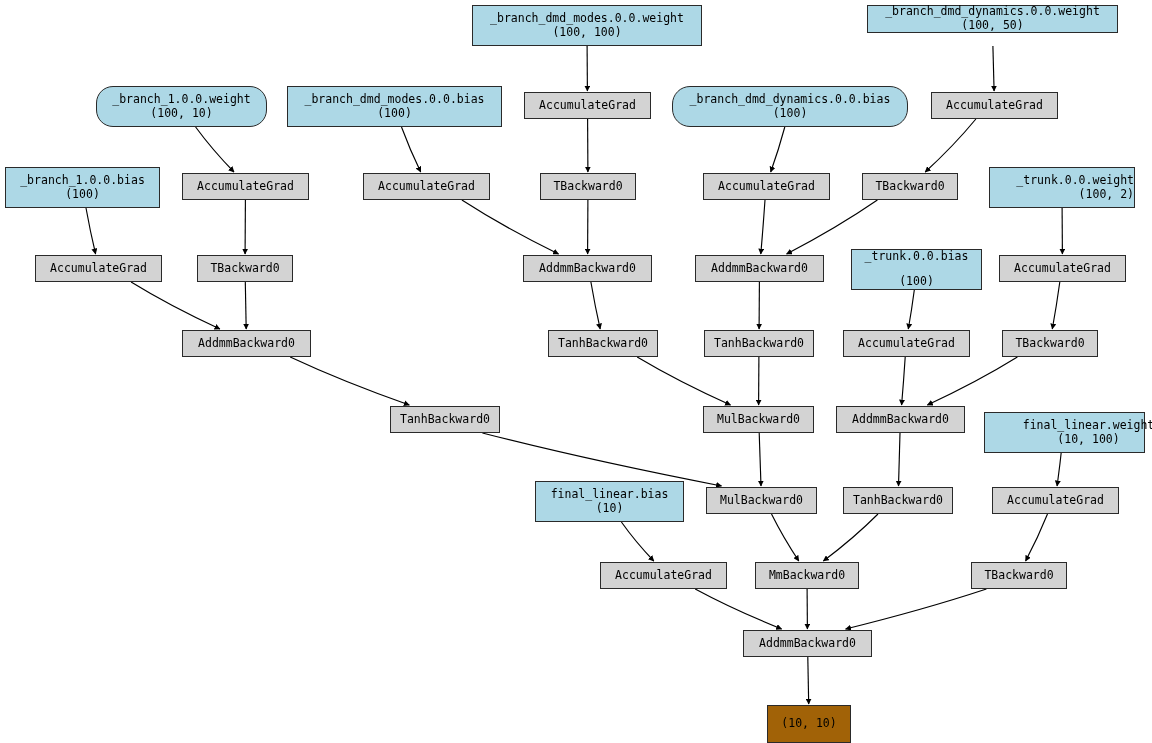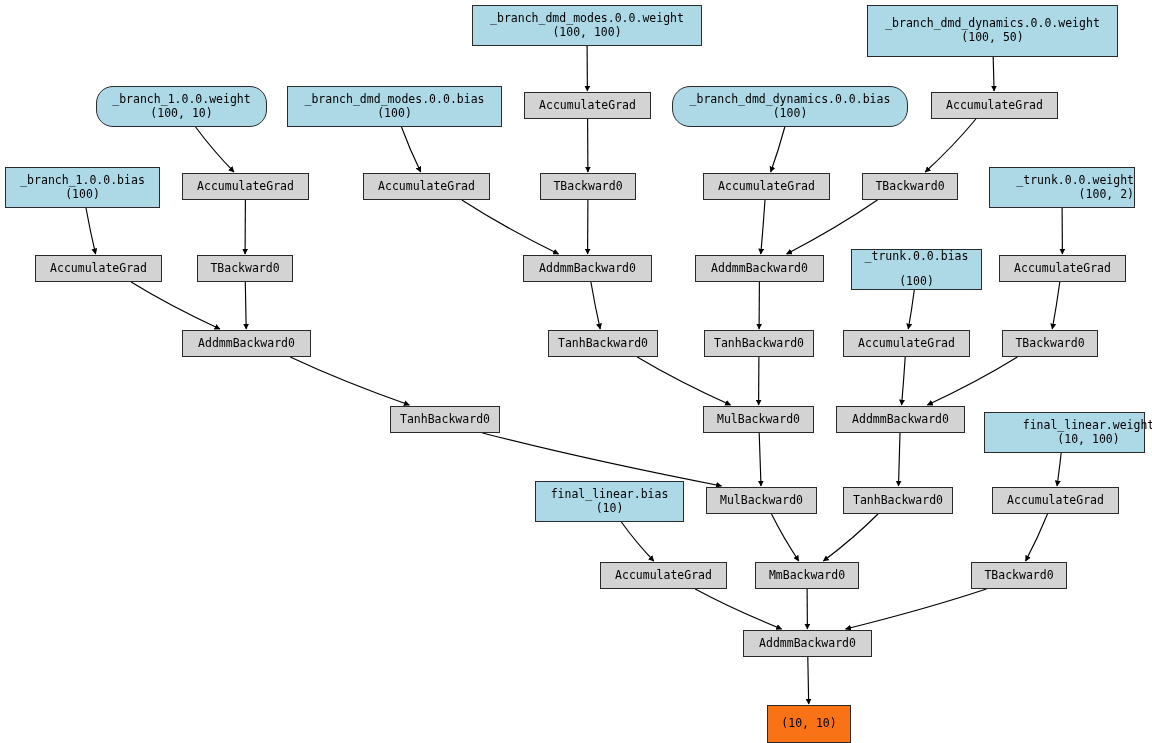--- a/index.html
+++ b/index.html
@@ -38,21 +38,21 @@
   }
   .gnode.op {
     background: #d3d3d3;
     font-size: 11.5px;
   }
   .gnode.param {
     background: #add8e6;
     font-size: 11.5px;
   }
   .gnode.output {
-    background: #f97316;
+    background: #a16207;
     font-size: 11.5px;
   }
   .nlabel { display: block; }
   .nshape { display: block; }
 </style>
 </head>
 <body>
 
 <div id="canvas">
   <svg id="edges" width="1152" height="743" viewBox="0 0 1152 743">
@@ -96,21 +96,21 @@
         <path d="M 878.0 514.0 Q 854.0 538.0 823.4 561.0" fill="none" stroke="#000000" stroke-width="1.15" marker-end="url(#arrow)"></path>
         <path d="M 1047.5 514.0 Q 1037.8 538.0 1025.6 561.0" fill="none" stroke="#000000" stroke-width="1.15" marker-end="url(#arrow)"></path>
         <path d="M 695.2 589.0 Q 733.2 609.5 781.6 629.0" fill="none" stroke="#000000" stroke-width="1.15" marker-end="url(#arrow)"></path>
         <path d="M 807.1 589.0 Q 807.2 609.5 807.4 629.0" fill="none" stroke="#000000" stroke-width="1.15" marker-end="url(#arrow)"></path>
         <path d="M 986.4 589.0 Q 924.4 609.5 845.6 629.0" fill="none" stroke="#000000" stroke-width="1.15" marker-end="url(#arrow)"></path>
         <path d="M 807.8 657.0 Q 808.2 681.0 808.7 704.0" fill="none" stroke="#000000" stroke-width="1.15" marker-end="url(#arrow)"></path>
       </g>
   </svg>
   <div id="node-layer">
       <div class="gnode param" style="left: 472px; top: 5px; width: 230px; height: 41px;"><span class="nlabel">_branch_dmd_modes.0.0.weight</span><span class="nshape">(100, 100)</span></div>
-      <div class="gnode param" style="left: 867px; top: 5px; width: 251px; height: 52px;"><span class="nlabel">_branch_dmd_dynamics.0.0.weight</span><span class="nshape">(100, 50)</span></div>
+      <div class="gnode param" style="left: 867px; top: 5px; width: 251px; height: 28px;"><span class="nlabel">_branch_dmd_dynamics.0.0.weight</span><span class="nshape">(100, 50)</span></div>
       <div class="gnode param" style="left: 96px; top: 86px; width: 171px; height: 41px; border-radius: 17px;"><span class="nlabel">_branch_1.0.0.weight</span><span class="nshape">(100, 10)</span></div>
       <div class="gnode param" style="left: 287px; top: 86px; width: 215px; height: 41px;"><span class="nlabel">_branch_dmd_modes.0.0.bias</span><span class="nshape">(100)</span></div>
       <div class="gnode param" style="left: 672px; top: 86px; width: 236px; height: 41px; border-radius: 18px;"><span class="nlabel">_branch_dmd_dynamics.0.0.bias</span><span class="nshape">(100)</span></div>
       <div class="gnode op" style="left: 524px; top: 92px; width: 127px; height: 27px;"><span class="nlabel">AccumulateGrad</span></div>
       <div class="gnode op" style="left: 931px; top: 92px; width: 127px; height: 27px;"><span class="nlabel">AccumulateGrad</span></div>
       <div class="gnode param" style="left: 5px; top: 167px; width: 155px; height: 41px;"><span class="nlabel">_branch_1.0.0.bias</span><span class="nshape">(100)</span></div>
       <div class="gnode op" style="left: 182px; top: 173px; width: 127px; height: 27px;"><span class="nlabel">AccumulateGrad</span></div>
       <div class="gnode op" style="left: 363px; top: 173px; width: 127px; height: 27px;"><span class="nlabel">AccumulateGrad</span></div>
       <div class="gnode op" style="left: 540px; top: 173px; width: 96px; height: 27px;"><span class="nlabel">TBackward0</span></div>
       <div class="gnode op" style="left: 703px; top: 173px; width: 127px; height: 27px;"><span class="nlabel">AccumulateGrad</span></div>

